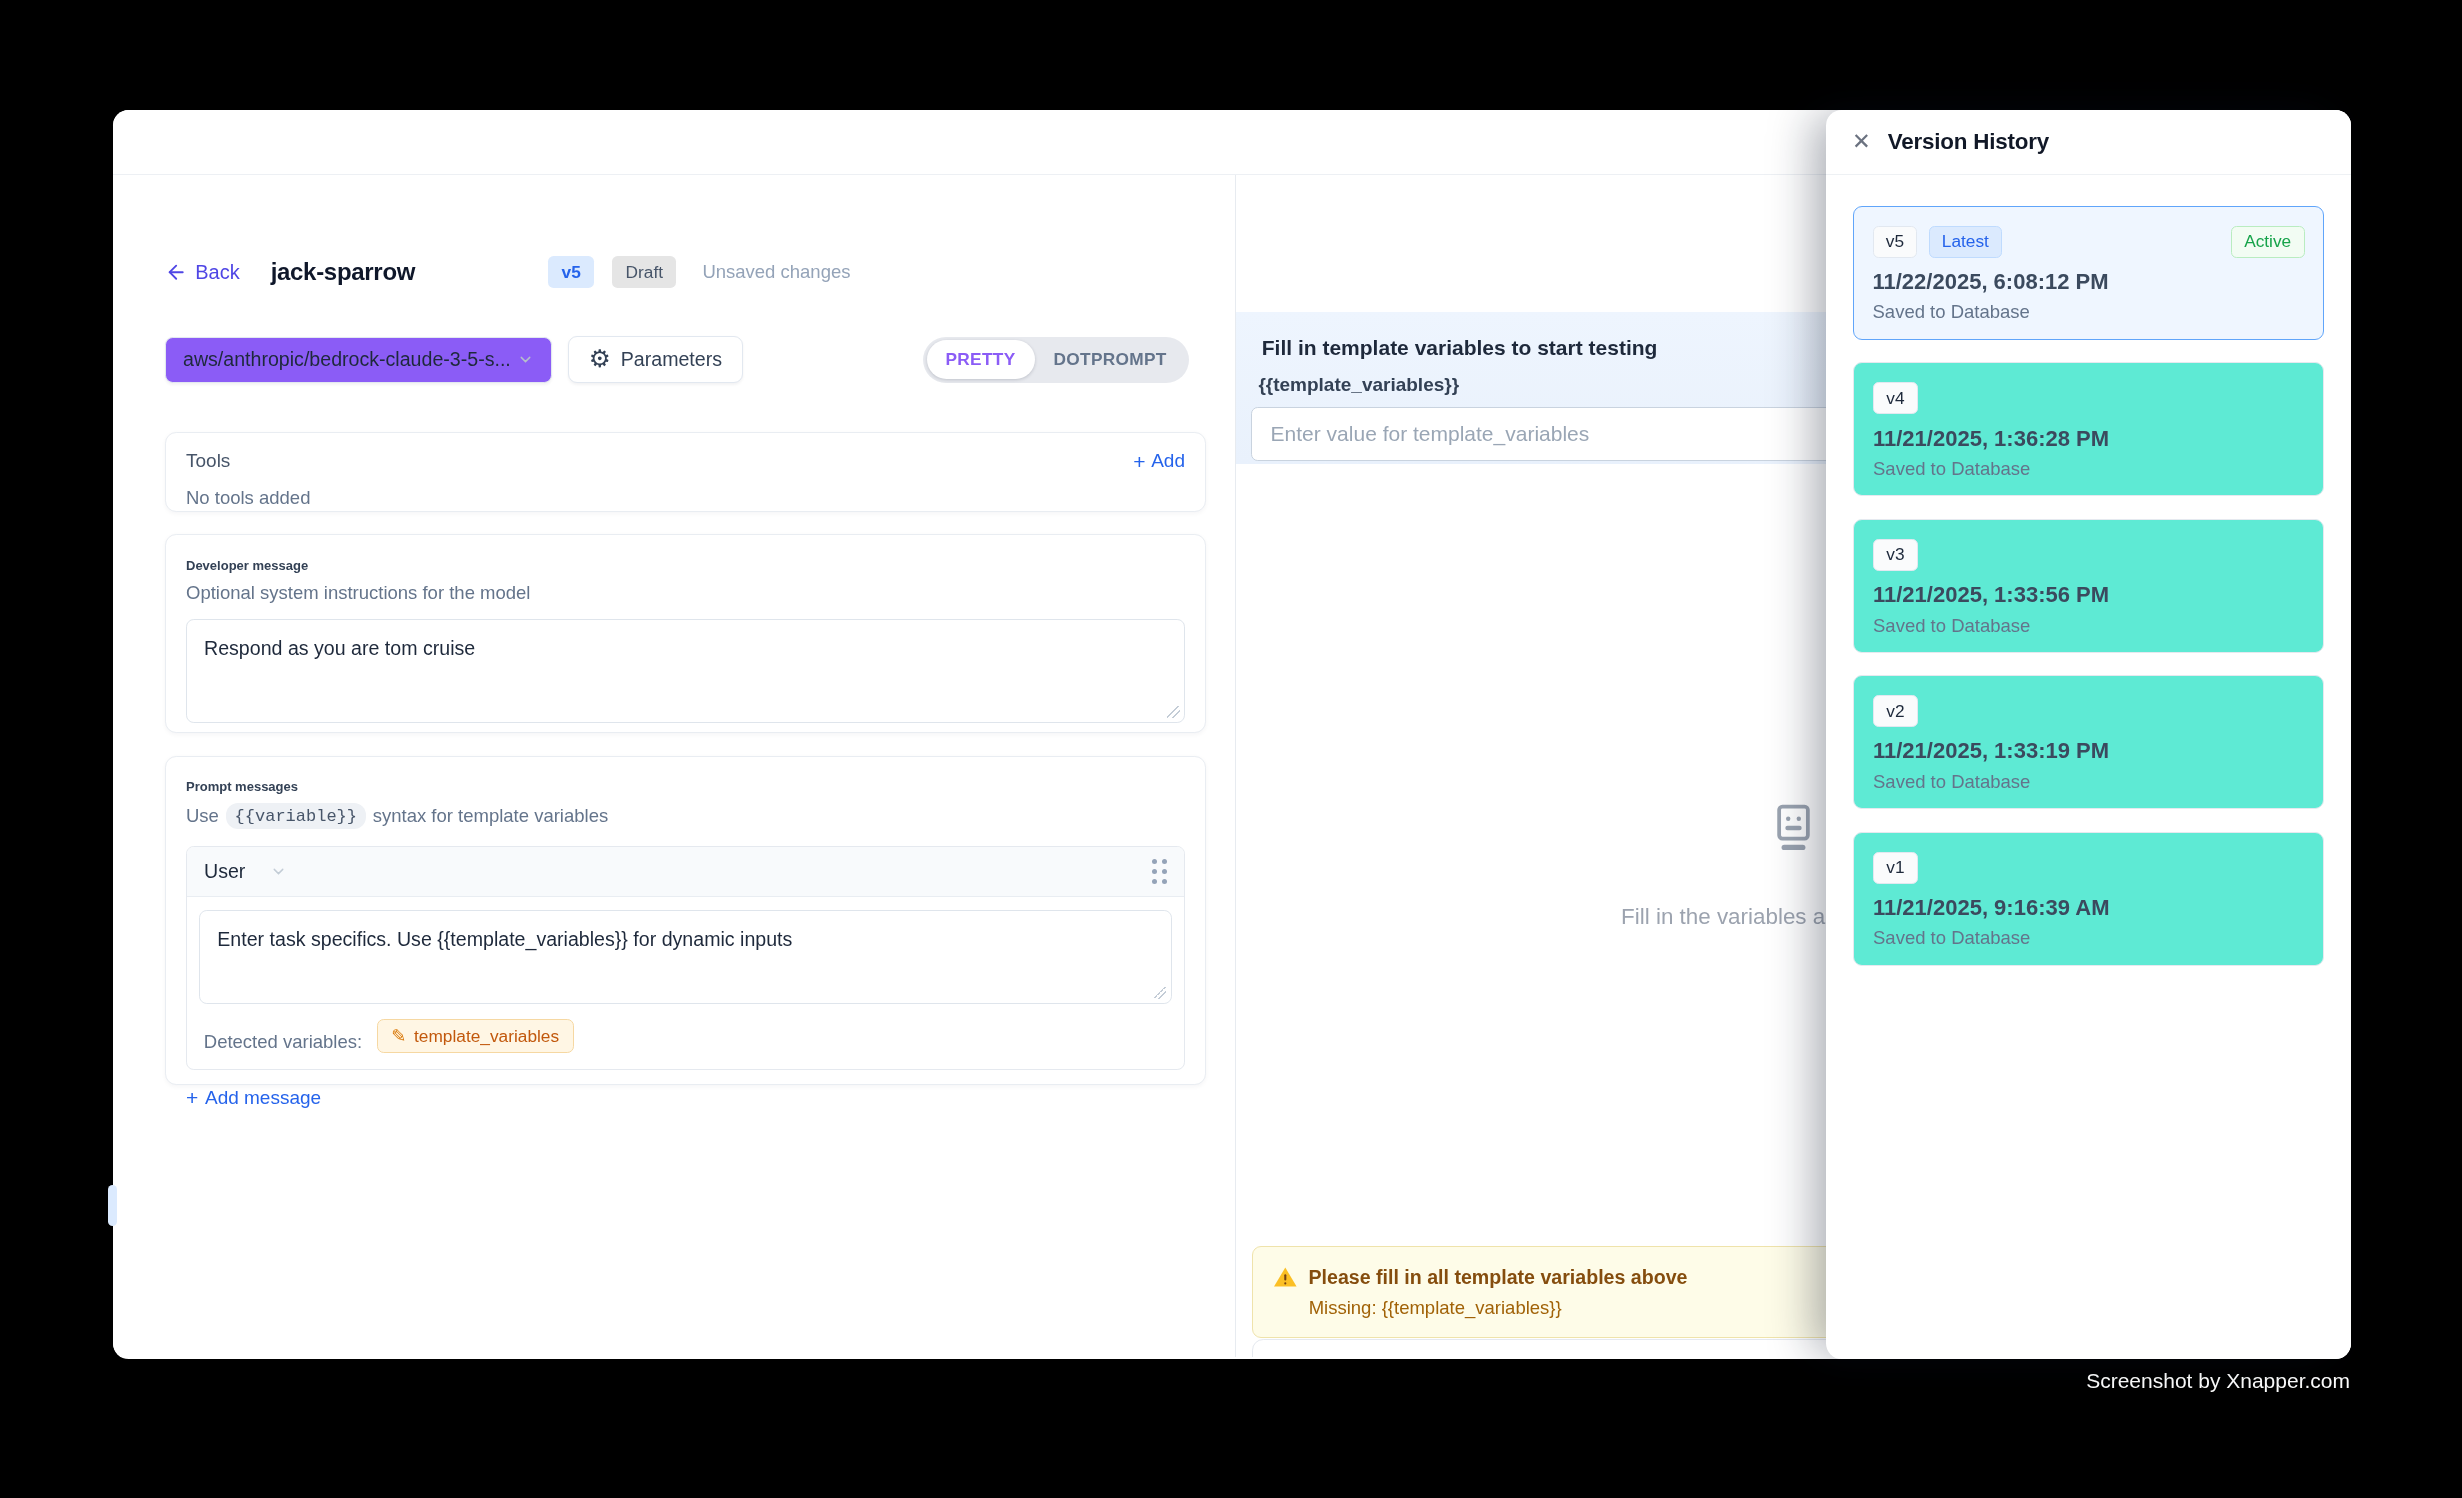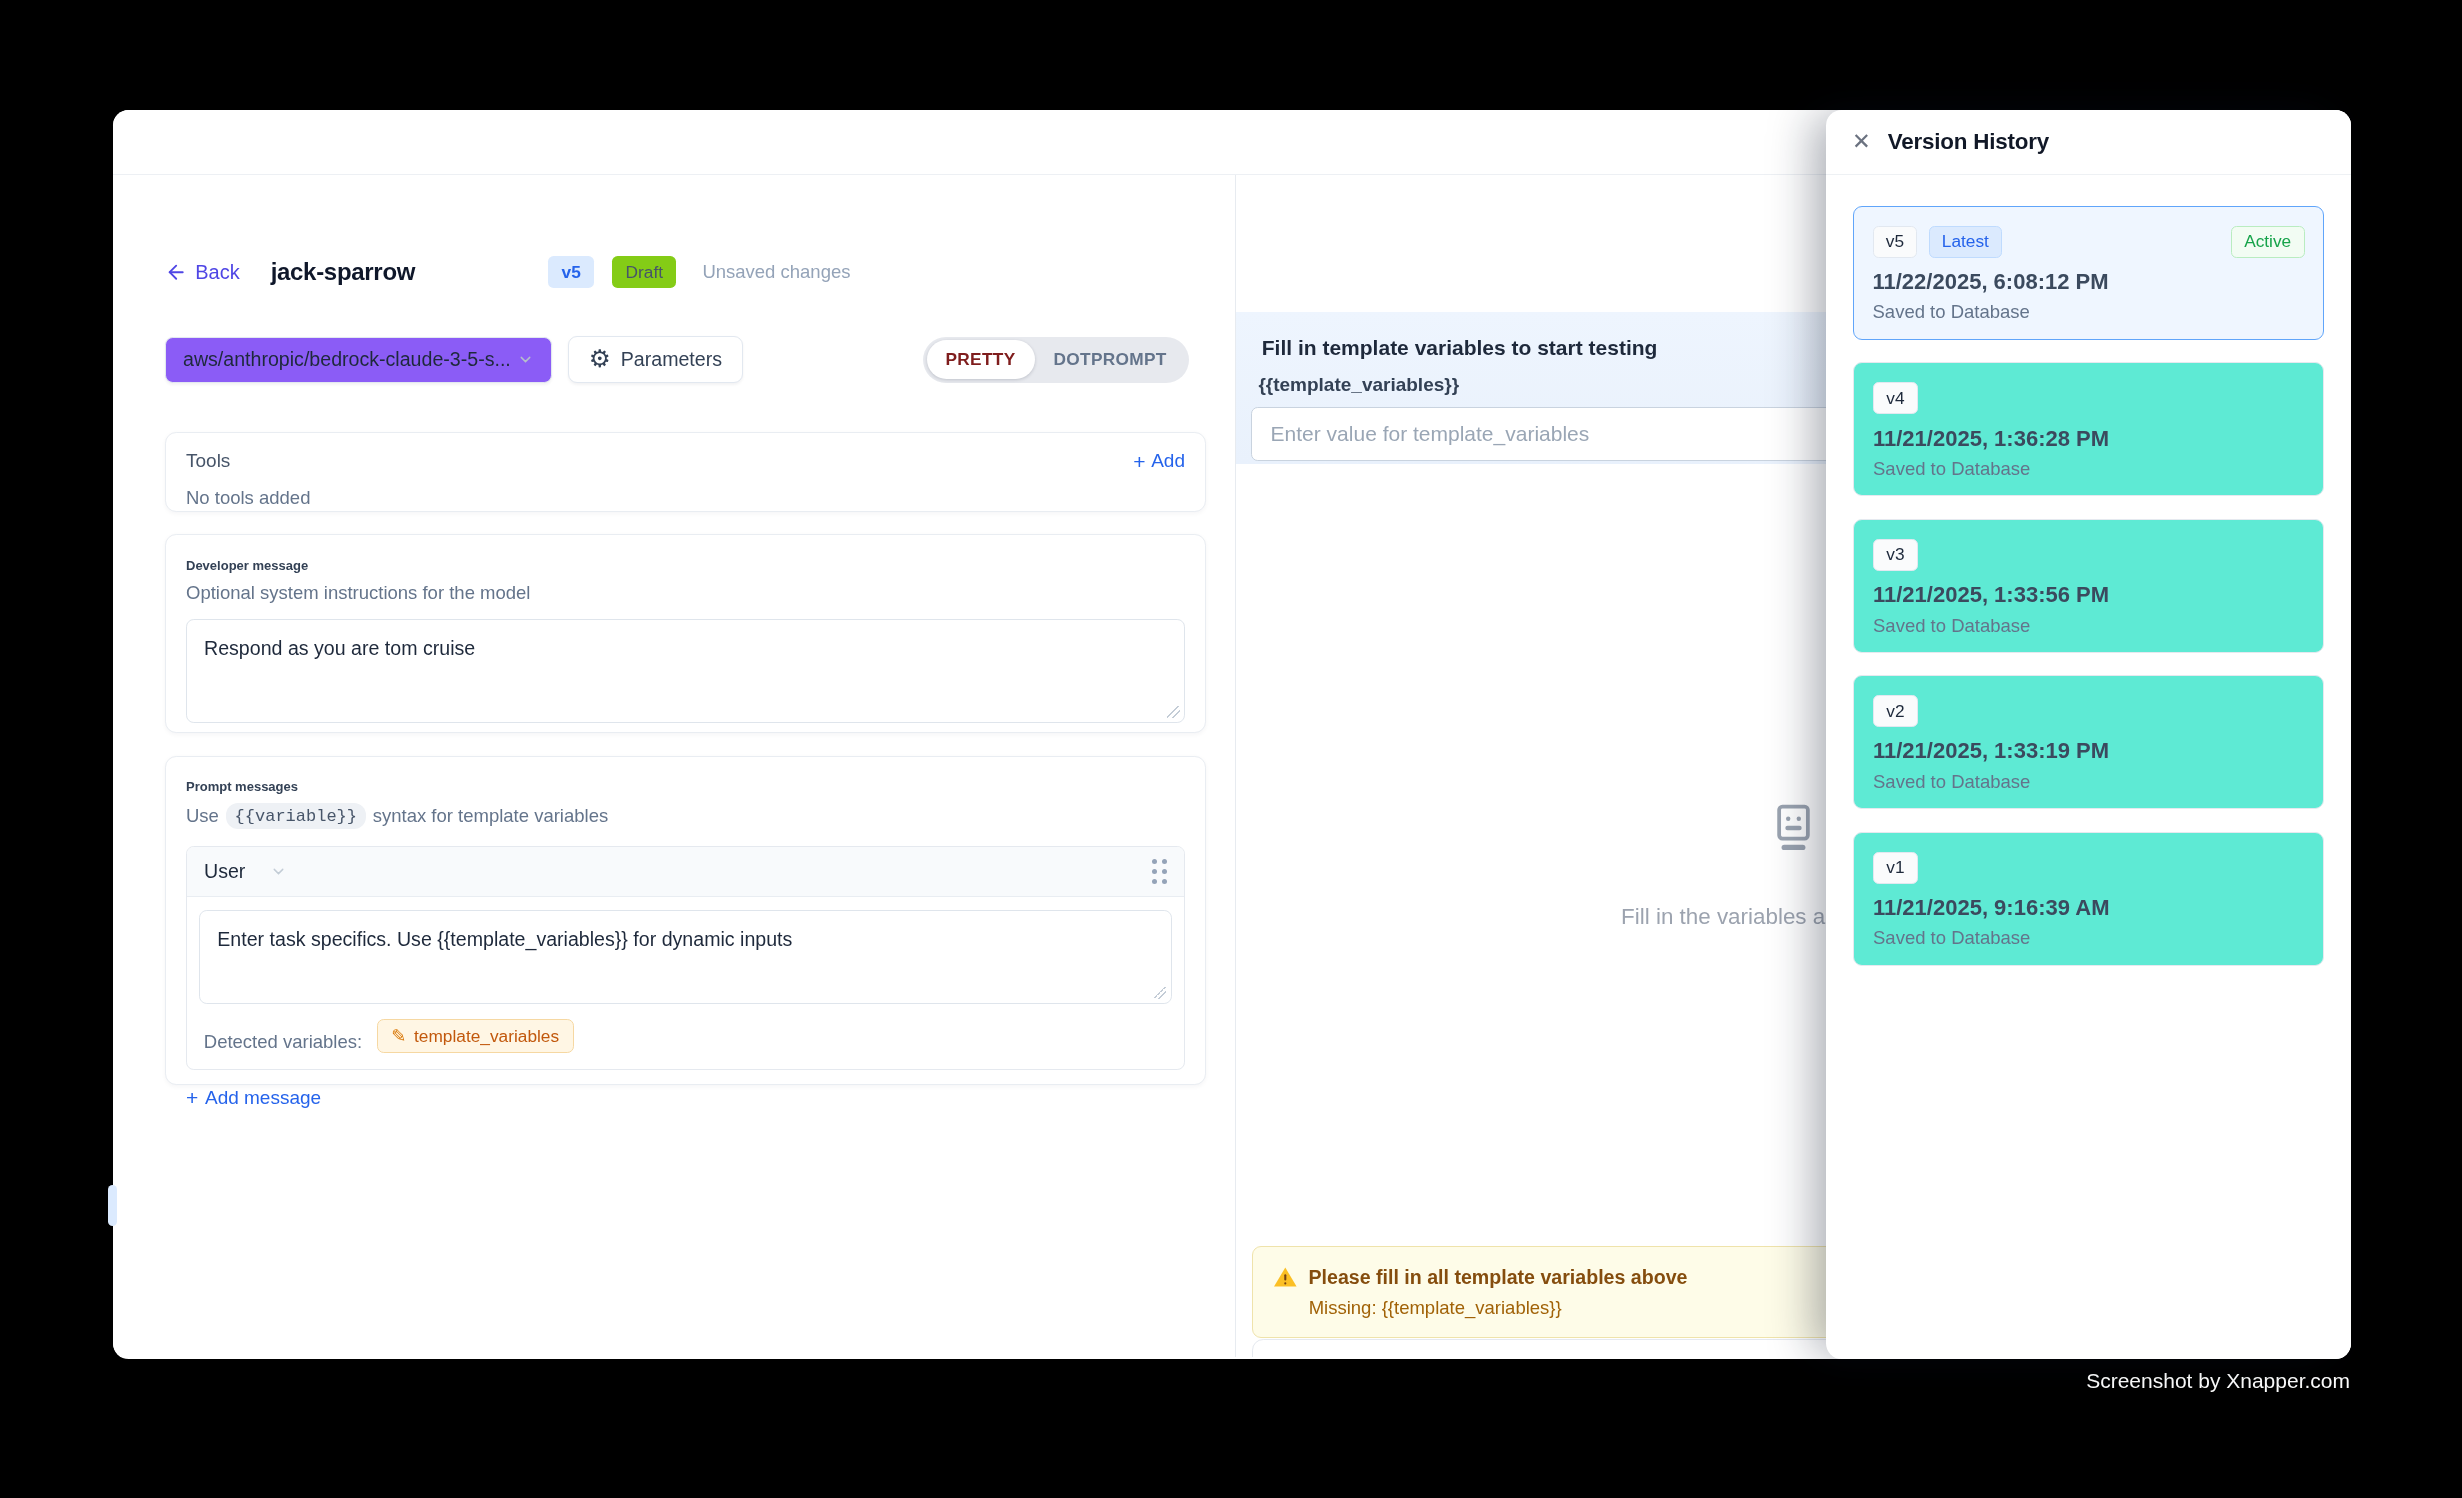--- a/index.html
+++ b/index.html
@@ -31,21 +31,21 @@
     background:#fff;
   }
   .editor-inner { width:1041px; margin-left:52px; }
 
   .title-row { display:flex; align-items:center; margin-top:79px; height:36px; }
   .back-link { display:flex; align-items:center; gap:7.8px; color:#4f46e5; font-size:20px; font-weight:500; cursor:pointer; }
   .back-link svg { width:22.4px; height:22.4px; }
   .prompt-title { font-size:24px; font-weight:700; color:#0f172a; margin-left:31px; letter-spacing:-0.3px; }
   .badge { display:inline-flex; align-items:center; justify-content:center; border-radius:5.6px; font-size:17.3px; height:32px; padding:0 13.4px; font-weight:500; }
   .badge-version { background:#dbeafe; color:#2563eb; margin-left:133px; font-weight:600; }
-  .badge-draft { background:#84cc16; color:#475569; margin-left:18px; }
+  .badge-draft { background:#e5e5e5; color:#475569; margin-left:18px; }
   .unsaved { margin-left:26px; font-size:18.5px; color:#94a3b8; }
 
   .model-row { display:flex; align-items:center; margin-top:46px; }
   .model-select {
     width:387px; height:46px; border:0.6px solid #e2e8f0; border-radius:7.8px;
     display:flex; align-items:center; padding:0 17px;
     font-size:19.6px; color:#1e293b; background:#8b5cf6;
     box-shadow:0 1.1px 2.8px rgba(15,23,42,.05); cursor:pointer;
   }
   .model-select .label { flex:1; white-space:nowrap; overflow:hidden; }
@@ -55,21 +55,21 @@
     font-size:19.6px; color:#334155; background:#fff;
     box-shadow:0 1.1px 2.8px rgba(15,23,42,.05); cursor:pointer;
   }
   .gear-glyph { font-size:24.6px; color:#334155; line-height:1; }
   .segmented {
     margin-left:auto; margin-right:17px;
     background:#e7e9ee; border-radius:24.6px; height:46px;
     display:flex; align-items:center; padding:3.4px;
   }
   .seg-opt { height:39px; display:flex; align-items:center; padding:0 19px; border-radius:21px; font-size:17.3px; font-weight:700; letter-spacing:0.3px; color:#64748b; cursor:pointer; }
-  .seg-opt.active { background:#fff; color:#7f1d1d; box-shadow:0 1.1px 3.4px rgba(15,23,42,.18); }
+  .seg-opt.active { background:#fff; color:#8b5cf6; box-shadow:0 1.1px 3.4px rgba(15,23,42,.18); }
 
   .card {
     border:0.6px solid #e9edf2; border-radius:11.2px; background:#fff;
     box-shadow:0 1.1px 4.5px rgba(15,23,42,.04);
     padding:20px;
   }
   .tools-card { margin-top:49px; height:80px; padding:17px 20px; }
   .tools-head { display:flex; align-items:center; }
   .tools-title { font-size:19px; color:#475569; font-weight:500; }
   .add-link { margin-left:auto; display:flex; align-items:center; gap:5.6px; color:#2563eb; font-size:19px; font-weight:500; cursor:pointer; }

